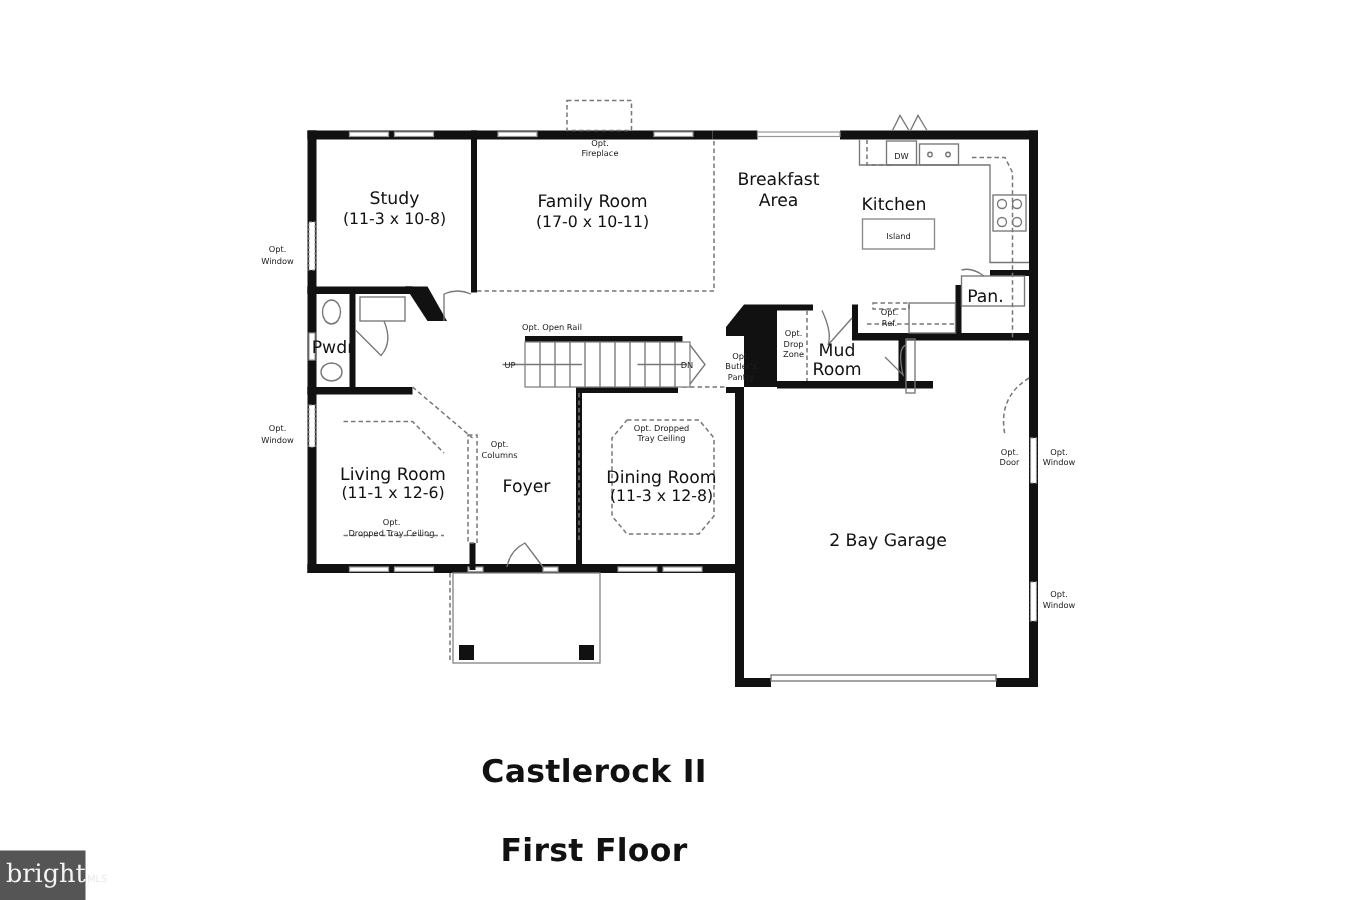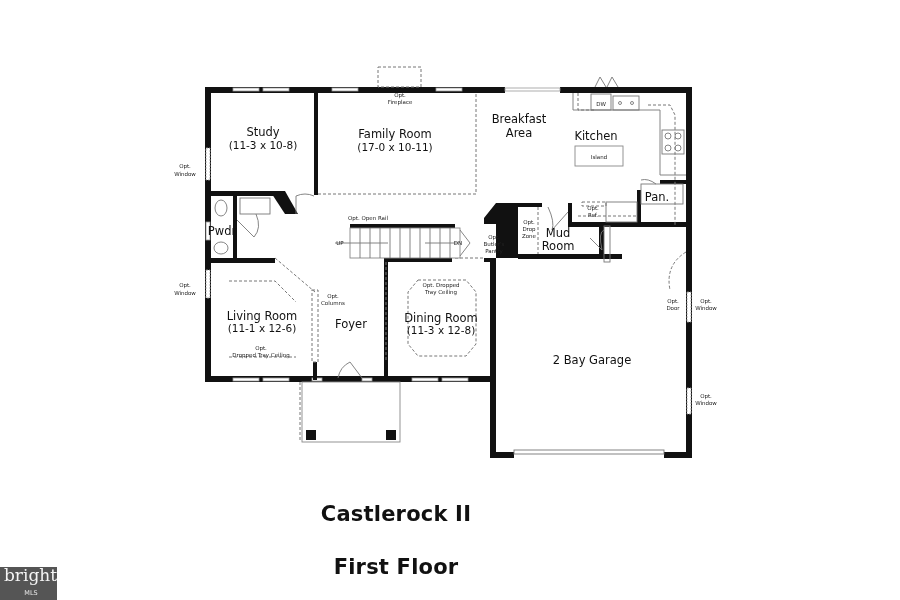--- a/index.html
+++ b/index.html
@@ -5,21 +5,21 @@
   html, body { margin:0; padding:0; background:#ffffff; }
   body { width:900px; height:600px; position:relative; overflow:hidden; font-family:"Liberation Sans", sans-serif; }
   #plan { position:absolute; left:0; top:0; width:900px; height:600px; }
   .lbl { font-family:"DejaVu Sans", sans-serif; fill:#111; text-anchor:middle; }
   .room { font-size:11.5px; }
   .dim { font-size:10.5px; }
   .small { font-size:5.5px; fill:#222; }
   .title { position:absolute; left:0; width:792px; text-align:center; font-family:"DejaVu Sans", sans-serif; font-weight:bold; font-size:21px; color:#111; letter-spacing:0.2px; }
   #title1 { top:502px; }
   #title2 { top:531px;margin-top:24px; }
-  .logo { position:absolute; left:0; top:567px; width:57px; height:33px; background:#555555; display:flex; align-items:center; padding-left:4px; box-sizing:border-box;flex-direction:column; }
+  .logo { position:absolute; left:0; top:567px; width:57px; height:33px; background:#555555; display:flex; align-items:center; padding-left:4px; box-sizing:border-box; }
   .logo .brand { font-family:"DejaVu Serif", serif; color:#f4f4f4; font-size:17px; line-height:1; }
   .logo .mls { font-family:"DejaVu Sans", sans-serif; color:#e8e8e8; font-size:6.5px; margin-left:1px; margin-top:5px; }
   .wall { fill:#111; }
   .win { fill:#fff; stroke:#999; stroke-width:0.8; }
   .dash { fill:none; stroke:#777; stroke-width:1; stroke-dasharray:3,2; }
   .thin { fill:none; stroke:#777; stroke-width:0.9; }
   .thinb { fill:#fff; stroke:#888; stroke-width:0.9; }
 </style>
 </head>
 <body>

